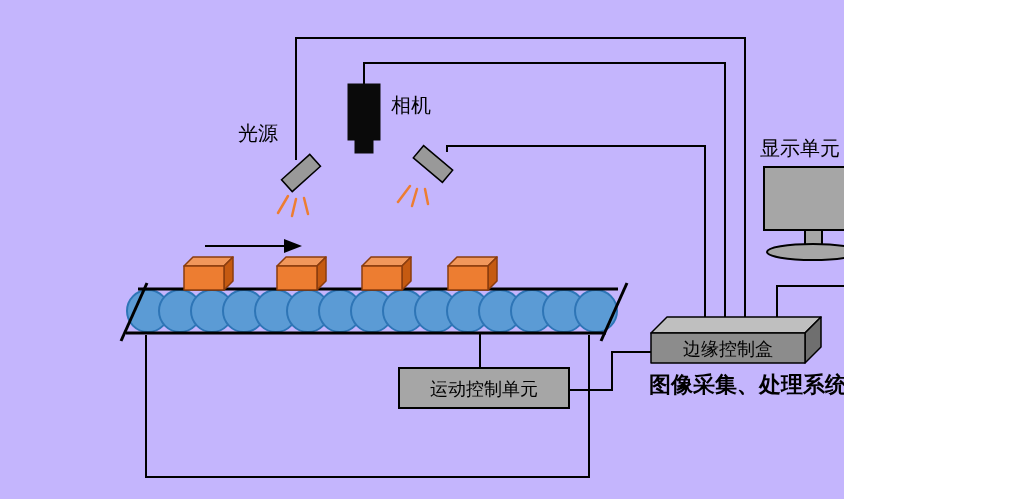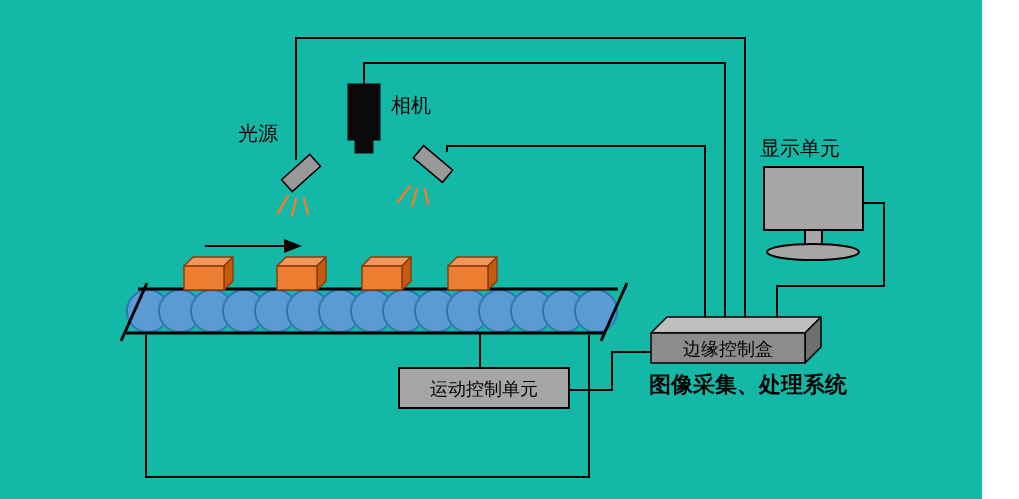--- a/index.html
+++ b/index.html
@@ -1,16 +1,16 @@
 <!DOCTYPE html>
 <html style="--line: #000000; --camera-black: #0A0A0A; --roller-fill: #5B9BD5; --roller-stroke: #2E75B6; --package-front: #ED7D31; --package-top: #F1975B; --package-side: #C55A11; --package-stroke: #8A3C0E; --device-gray: #A6A6A6; --device-gray-dark: #8C8C8C; --edge-top: #BFBFBF; --edge-side: #6F6F6F; --light-gray: #999999; --ray-orange: #ED7D31;"><head>
 <meta charset="utf-8">
 <style>
   html,body{margin:0;padding:0;background:#ffffff;}
-  .stage{position:relative;width:982px;height:499px;background:#14b8a6;overflow:hidden;}
+  .stage{position:relative;width:844px;height:499px;background:#c4b5fd;overflow:hidden;}
   svg{display:block;}
   text{font-family:"Liberation Sans",sans-serif;fill:#000;}
   .lbl{font-size:20px;}
   .lbl-box{font-size:18px;}
   .lbl-big{font-size:22px;font-weight:bold;}
   .wire{stroke:var(--line,#000);stroke-width:2;fill:none;}
   .belt-line{stroke:var(--line,#000);stroke-width:3;fill:none;}
   .roller{fill:var(--roller-fill,#5B9BD5);stroke:var(--roller-stroke,#2E75B6);stroke-width:2;}
   .pkg-front{fill:var(--package-front,#ED7D31);stroke:var(--package-stroke,#8A3C0E);stroke-width:1.5;stroke-linejoin:round;}
   .pkg-top{fill:var(--package-top,#F1975B);stroke:var(--package-stroke,#8A3C0E);stroke-width:1.5;stroke-linejoin:round;}

